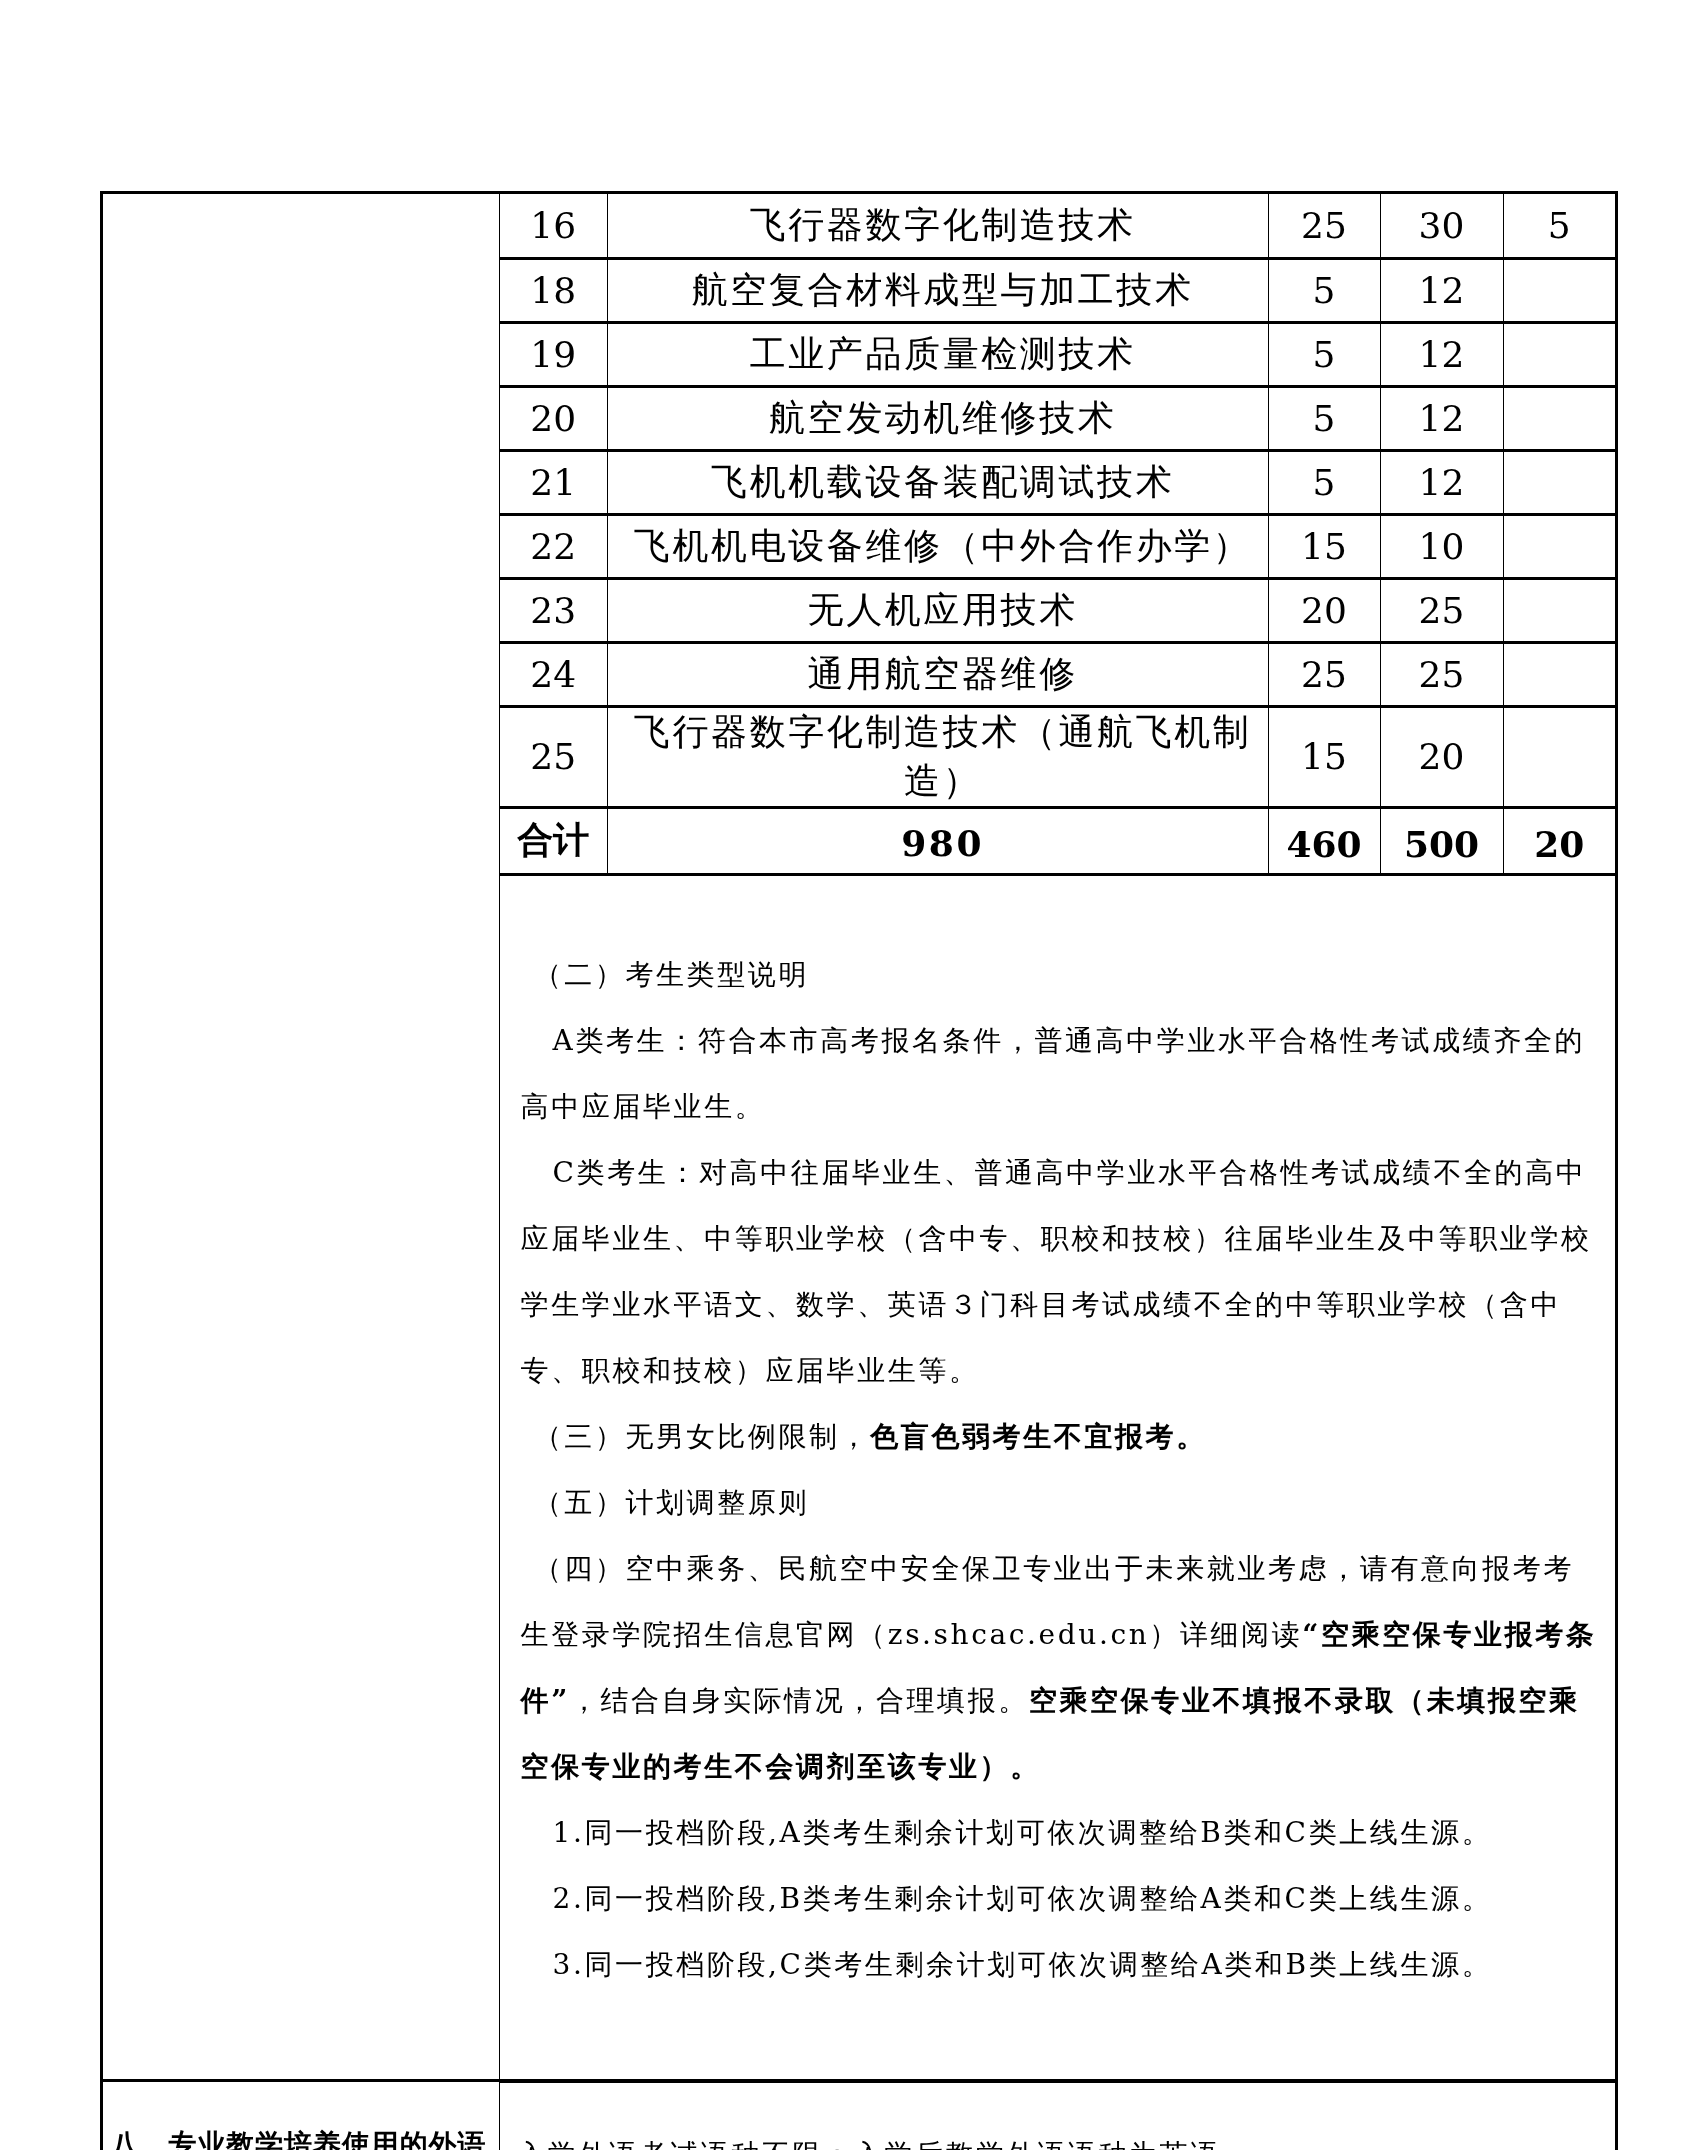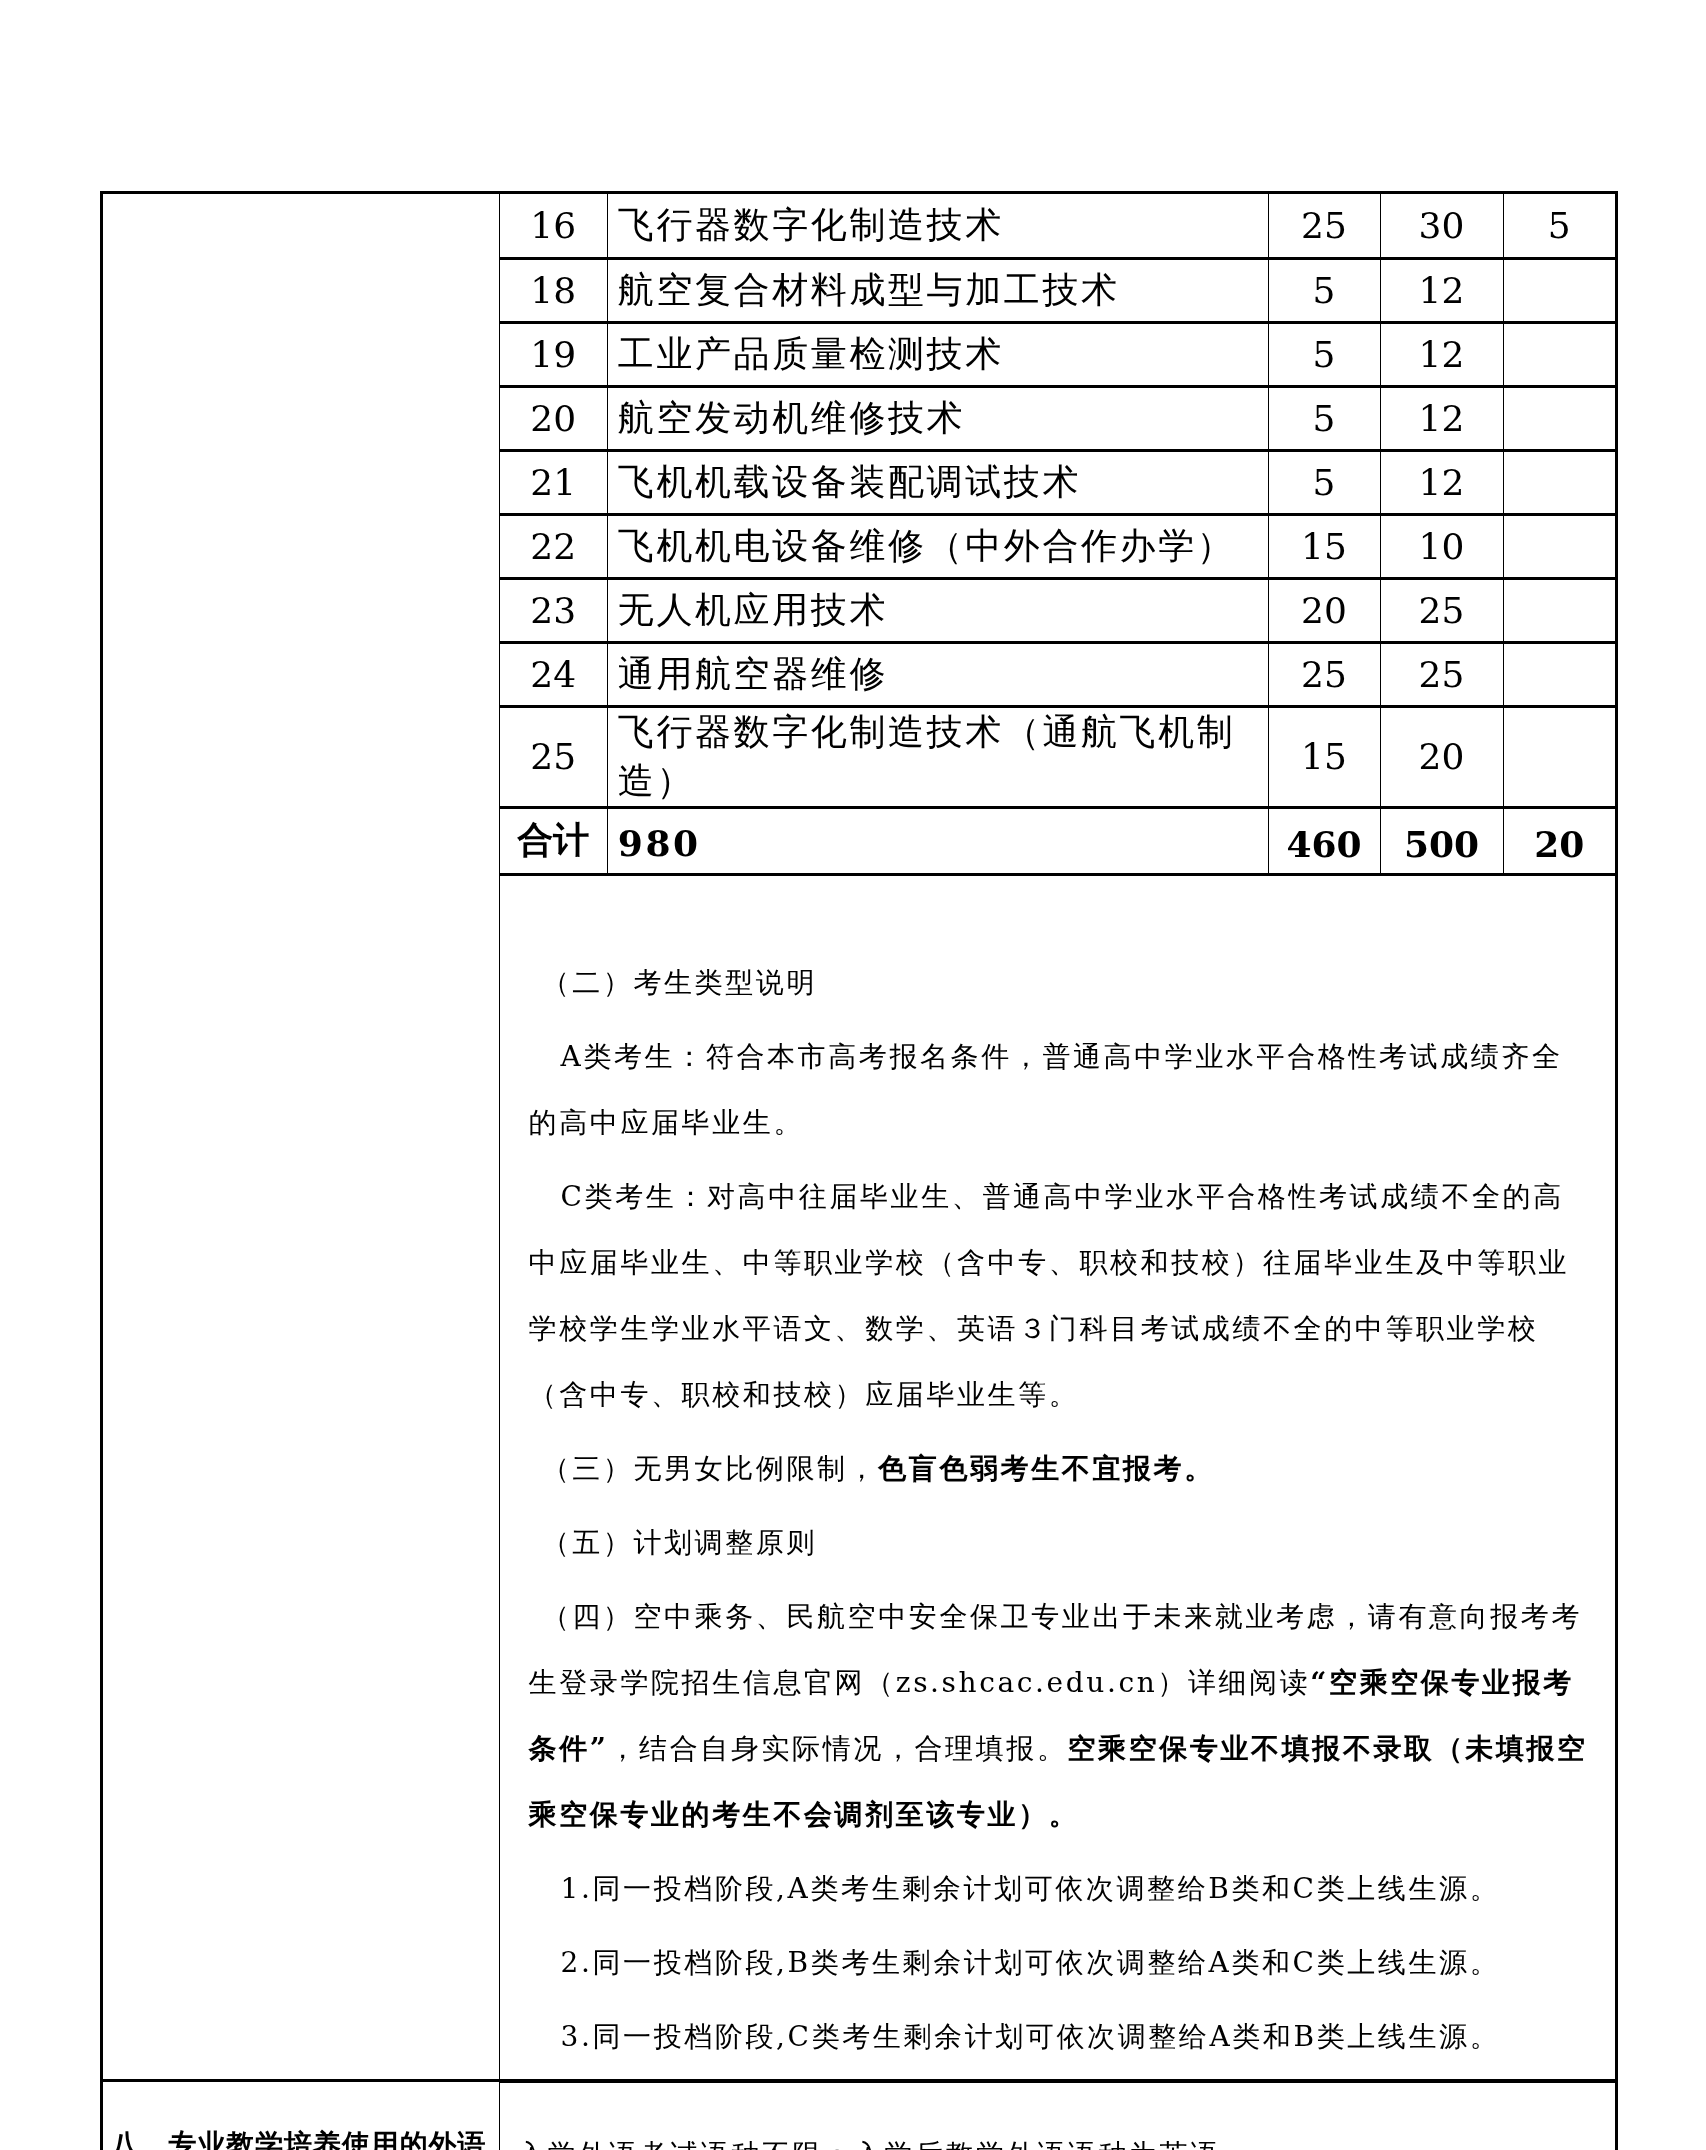--- a/index.html
+++ b/index.html
@@ -5,29 +5,29 @@
   html, body { margin:0; padding:0; background:#ffffff; }
   body { width:1707px; height:2414px; position:relative; font-family:"DejaVu Serif","Liberation Serif",serif; color:#000; }
   .page { position:absolute; left:0; top:0; width:1707px; height:2414px; }
   .outer { position:absolute; left:100px; top:191px; width:1518px; height:2035px; border:3px solid #000; box-sizing:border-box; }
   .leftcol { position:absolute; left:0; top:0; width:397px; height:100%; border-right:1.3px solid #000; box-sizing:border-box; }
   .rightcol { position:absolute; left:397px; top:0; right:0; height:100%; }
   table.plan { position:absolute; left:0; top:0; width:100%; border-collapse:collapse; }
   table.plan td { border-right:1.3px solid #000; border-bottom:3px solid #000; height:64px; font-size:36px; vertical-align:middle; padding:0; box-sizing:border-box; }
   table.plan td:last-child { border-right:none; }
   td.seq { width:107px; text-align:center; }
-  td.name { width:661px; padding-left:10.3px !important; letter-spacing:2.6px; }
+  td.name { width:661px; padding-left:10.3px !important; letter-spacing:2.6px;text-align:center; }
   td.num { text-align:center; }
   td.a { width:112px; } td.b { width:123px;text-align:center; }
   tr.total td { height:67px;font-weight:bold; }
   tr.total td.seq { vertical-align:middle; }
   tr.total td.name { vertical-align:top; padding-top:13px !important; }
   tr.total td.num { vertical-align:bottom; padding-bottom:7.7px !important; }
   .notes { position:absolute; left:0; right:0; top:736px; height:1153px; padding:12px 17px 0 20.6px; box-sizing:border-box; font-size:28px; line-height:66px; letter-spacing:2.6px; border-bottom:3px solid #000; }
-  .notes p { margin:8px; }
+  .notes p { margin:0; }
   .indent { text-indent:13px; }
   .indent2 { text-indent:32px; }
   b { font-weight:bold; }
   .final-left { position:absolute; left:0; top:1888px; width:397px; height:146px; box-sizing:border-box; padding:31px 7.7px 0 7.7px; font-size:28px; line-height:64px; font-weight:bold; letter-spacing:0.9px; }
   .final-right { position:absolute; left:397px; right:0; top:1888px; height:146px; box-sizing:border-box; padding:0 0 0 17px; font-size:28px; line-height:146px; letter-spacing:2.6px; }
   .sep { position:absolute; left:0; right:0; top:1885px; border-top:3px solid #000; }
 </style>
 </head>
 <body>
 

